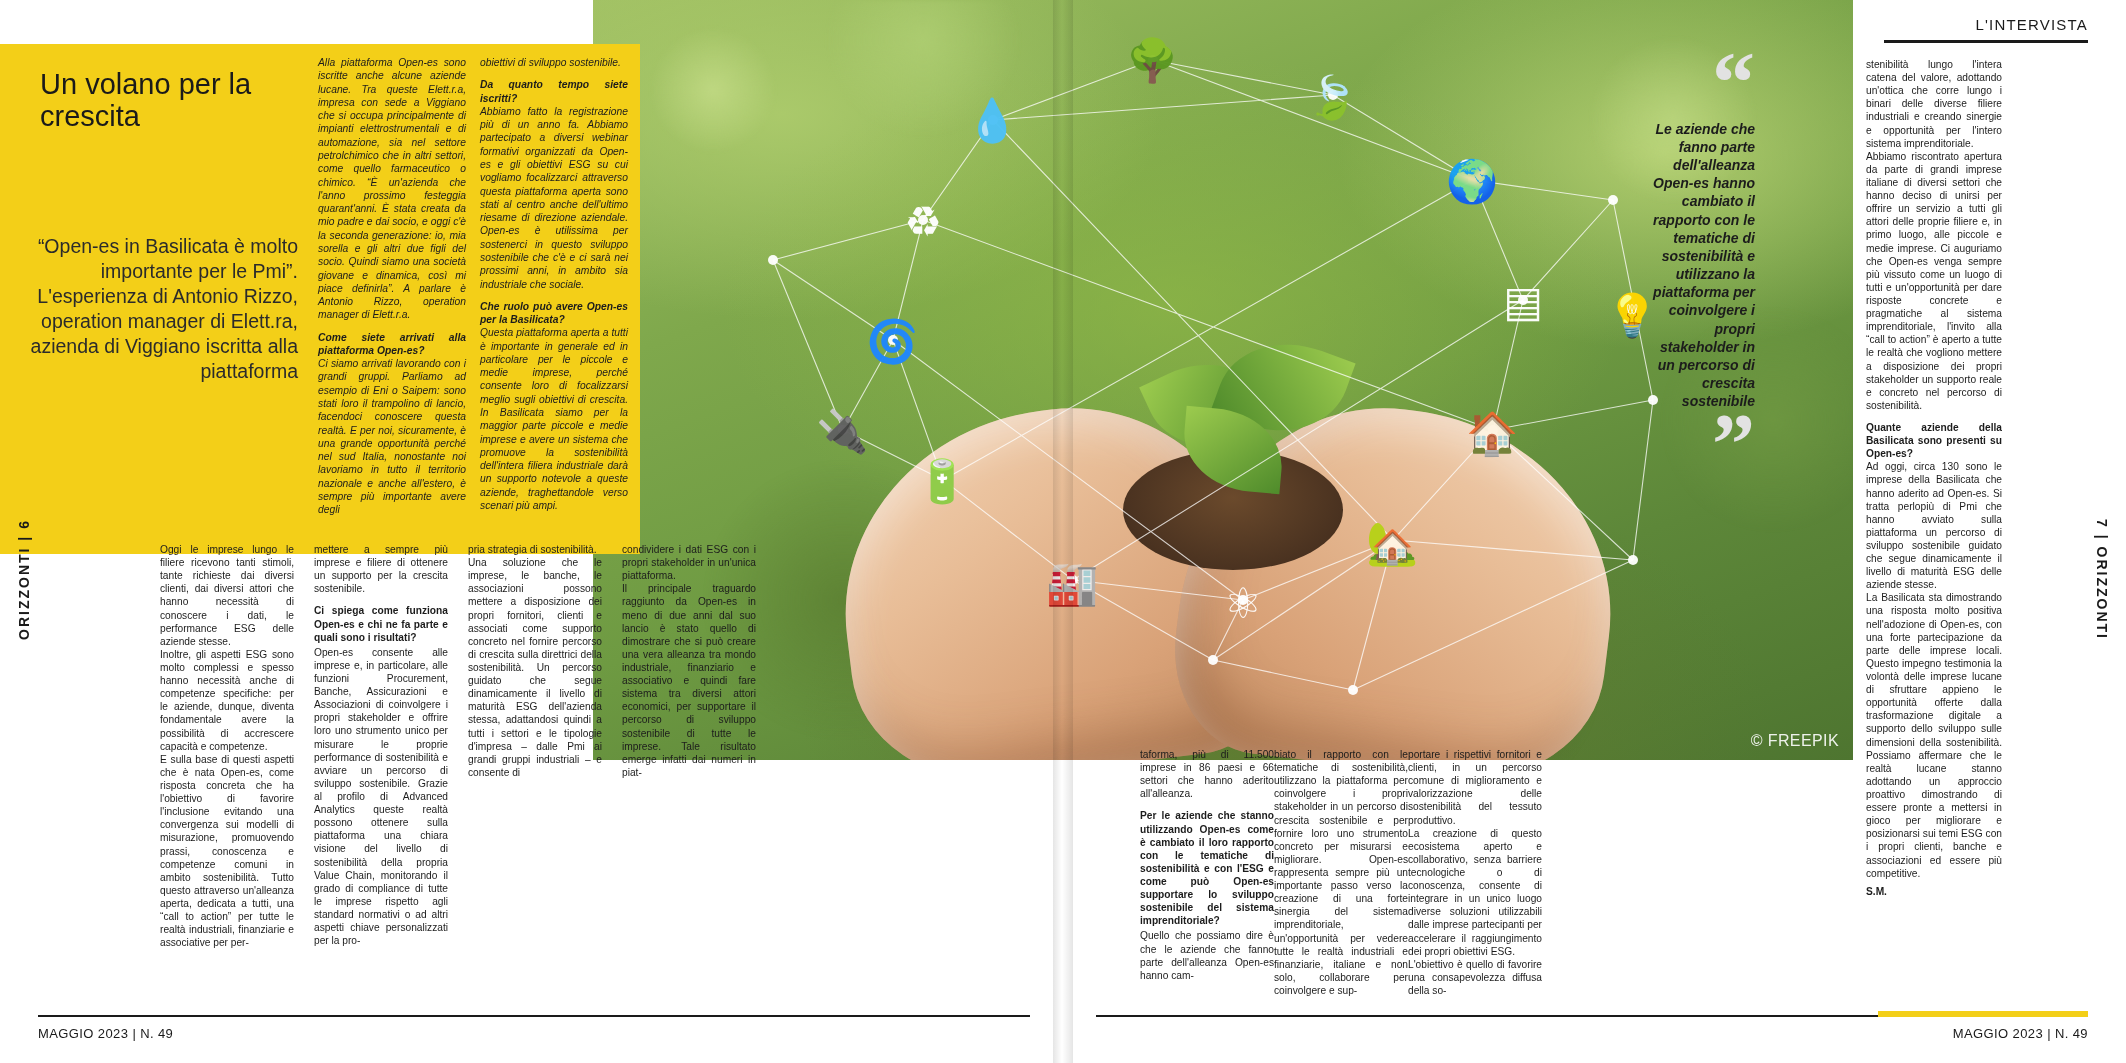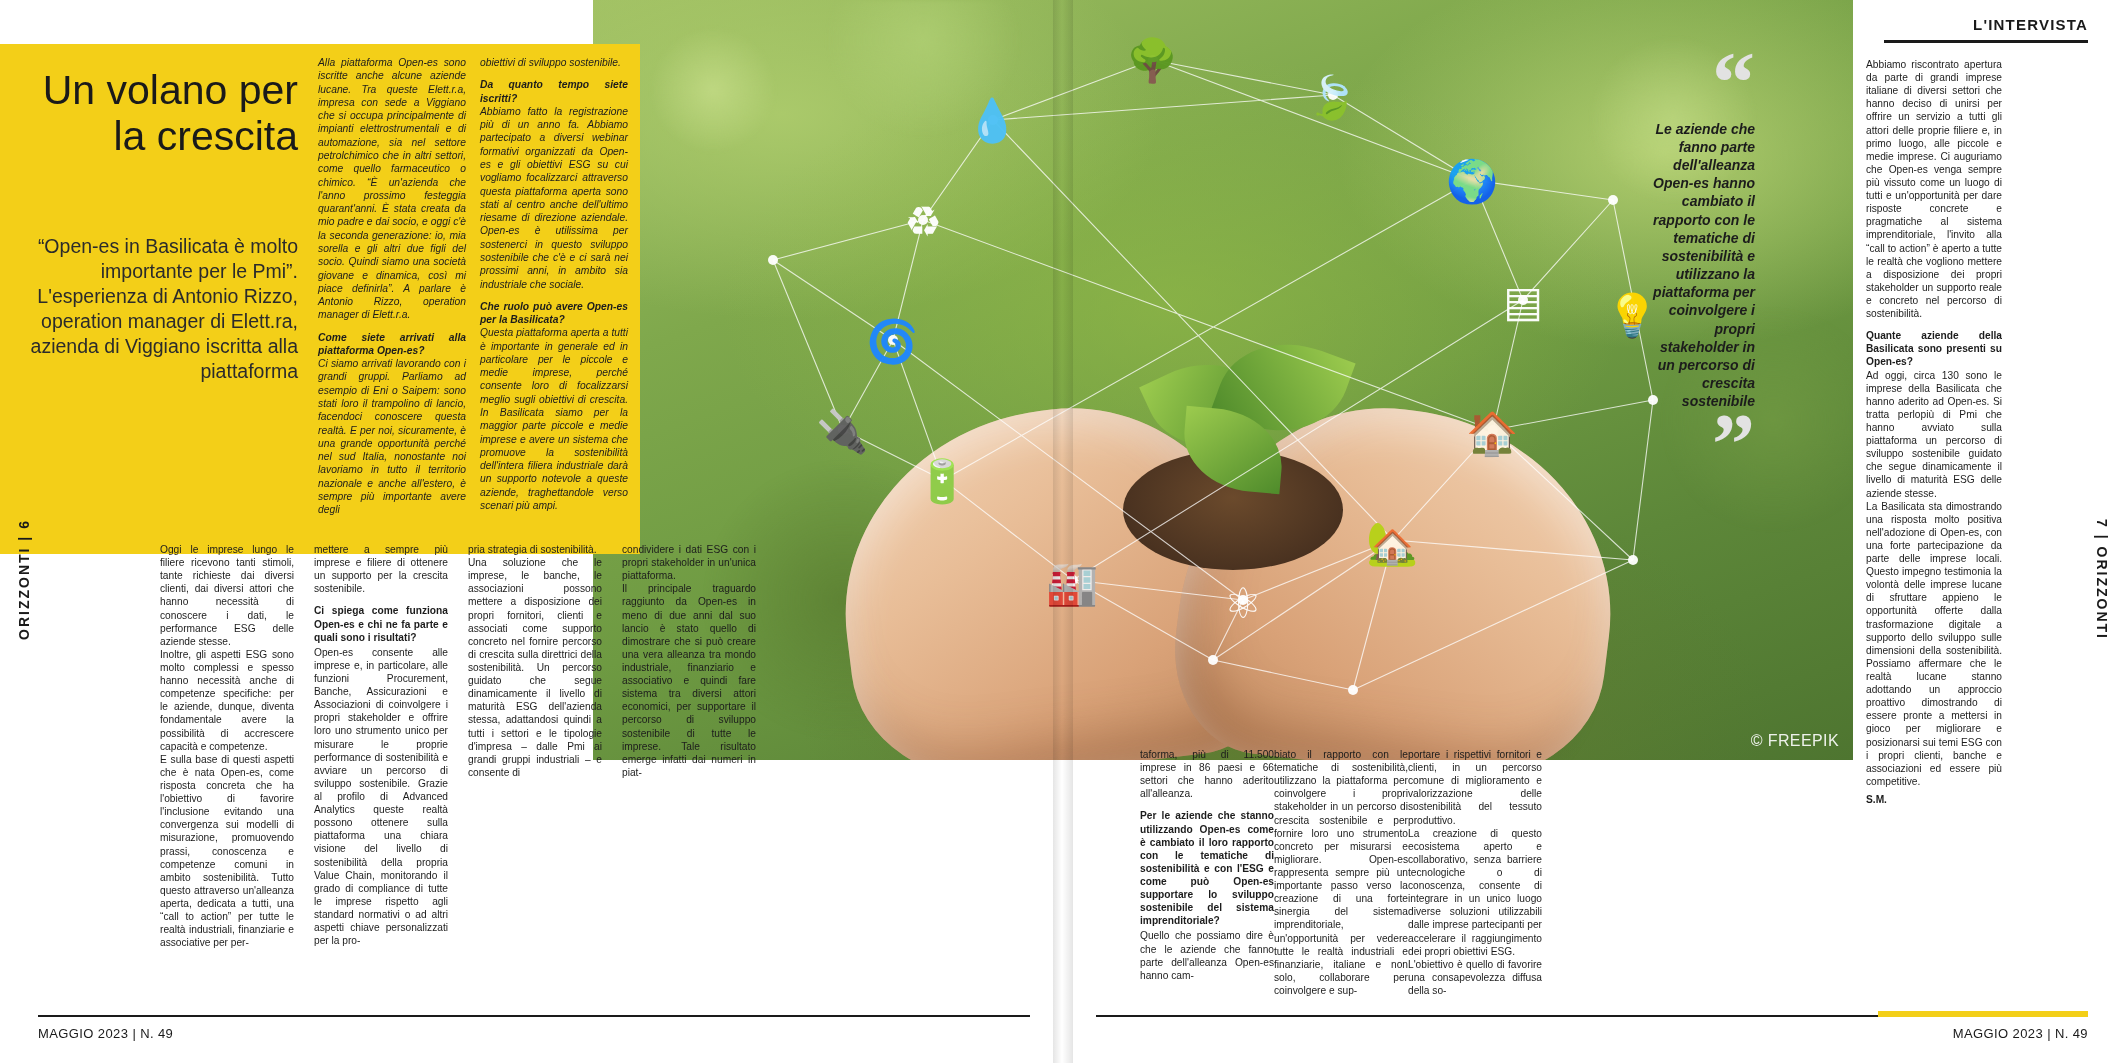--- a/index.html
+++ b/index.html
@@ -71,24 +71,23 @@
     color: #ffffff; font-size: 16px; letter-spacing: .4px; opacity: .9;
   }
 
   
   .yellow-left {
     position: absolute; left: 0; top: 44px; width: 640px; height: 510px;
     background: #f3cf18;
   }
   .headline {
     position: absolute; left: 40px; top: 24px; width: 258px;
-    text-align: right;
     font-family: "Liberation Sans", sans-serif;
     font-weight: 300;
-    font-size: 41px;
+    font-size: 29px;
     line-height: 1.12;
     color: #1a1a1a;
   }
   .standfirst {
     position: absolute; left: 18px; top: 190px; width: 280px;
     text-align: right;
     font-size: 19.5px;
     line-height: 1.28;
     color: #2b2b2b;
     font-weight: 300;
@@ -109,21 +108,21 @@
     position: absolute; left: 160px; top: 543px; width: 836px; height: 430px;
     display: flex; gap: 20px;
   }
   .bcol { width: 134px; }
   .bcol p { font-size: 10.2px; line-height: 1.285; text-align: justify; color: #1c1c1c; }
   .bcol p.sub { font-weight: bold; margin-top: 9px; margin-bottom: 2px; }
 
   
   .interview-label {
     position: absolute; right: 38px; top: 16px;
-    font-size: 15px; font-weight: bold; letter-spacing: 1.2px; color: #1a1a1a;
+    font-size: 15px; font-weight: normal; letter-spacing: 1.2px; color: #1a1a1a;
   }
   .rule-top {
     position: absolute; right: 38px; top: 40px; width: 204px; height: 3px; background: #1a1a1a;
   }
 
   .quote-block {
     position: absolute; left: 1643px; top: 58px; width: 112px;
   }
   .quote-mark {
     font-family: "Liberation Serif", serif;
@@ -300,20 +299,21 @@
   <div class="interview-label">L'INTERVISTA</div>
   <div class="rule-top"></div>
 
   <div class="quote-block">
     <div class="quote-mark">“</div>
     <div class="quote-text">Le aziende che fanno parte dell'alleanza Open-es hanno cambiato il rapporto con le tematiche di sostenibilità e utilizzano la piattaforma per coinvolgere i propri stakeholder in un percorso di crescita sostenibile</div>
     <div class="quote-mark close">”</div>
   </div>
 
   <div class="right-col-1">
+    <p>stenibilità lungo l'intera catena del valore, adottando un'ottica che corre lungo i binari delle diverse filiere industriali e creando sinergie e opportunità per l'intero sistema imprenditoriale.</p>
     <p>Abbiamo riscontrato apertura da parte di grandi imprese italiane di diversi settori che hanno deciso di unirsi per offrire un servizio a tutti gli attori delle proprie filiere e, in primo luogo, alle piccole e medie imprese. Ci auguriamo che Open-es venga sempre più vissuto come un luogo di tutti e un'opportunità per dare risposte concrete e pragmatiche al sistema imprenditoriale, l'invito alla “call to action” è aperto a tutte le realtà che vogliono mettere a disposizione dei propri stakeholder un supporto reale e concreto nel percorso di sostenibilità.</p>
     <p class="sub">Quante aziende della Basilicata sono presenti su Open-es?</p>
     <p>Ad oggi, circa 130 sono le imprese della Basilicata che hanno aderito ad Open-es. Si tratta perlopiù di Pmi che hanno avviato sulla piattaforma un percorso di sviluppo sostenibile guidato che segue dinamicamente il livello di maturità ESG delle aziende stesse.</p>
     <p>La Basilicata sta dimostrando una risposta molto positiva nell'adozione di Open-es, con una forte partecipazione da parte delle imprese locali. Questo impegno testimonia la volontà delle imprese lucane di sfruttare appieno le opportunità offerte dalla trasformazione digitale a supporto dello sviluppo sulle dimensioni della sostenibilità. Possiamo affermare che le realtà lucane stanno adottando un approccio proattivo dimostrando di essere pronte a mettersi in gioco per migliorare e posizionarsi sui temi ESG con i propri clienti, banche e associazioni ed essere più competitive.</p>
     <p class="signature">S.M.</p>
   </div>
 
   <div class="body-right">
     <div class="bcol">
       <p>taforma, più di 11.500 imprese in 86 paesi e 66 settori che hanno aderito all'alleanza.</p>

